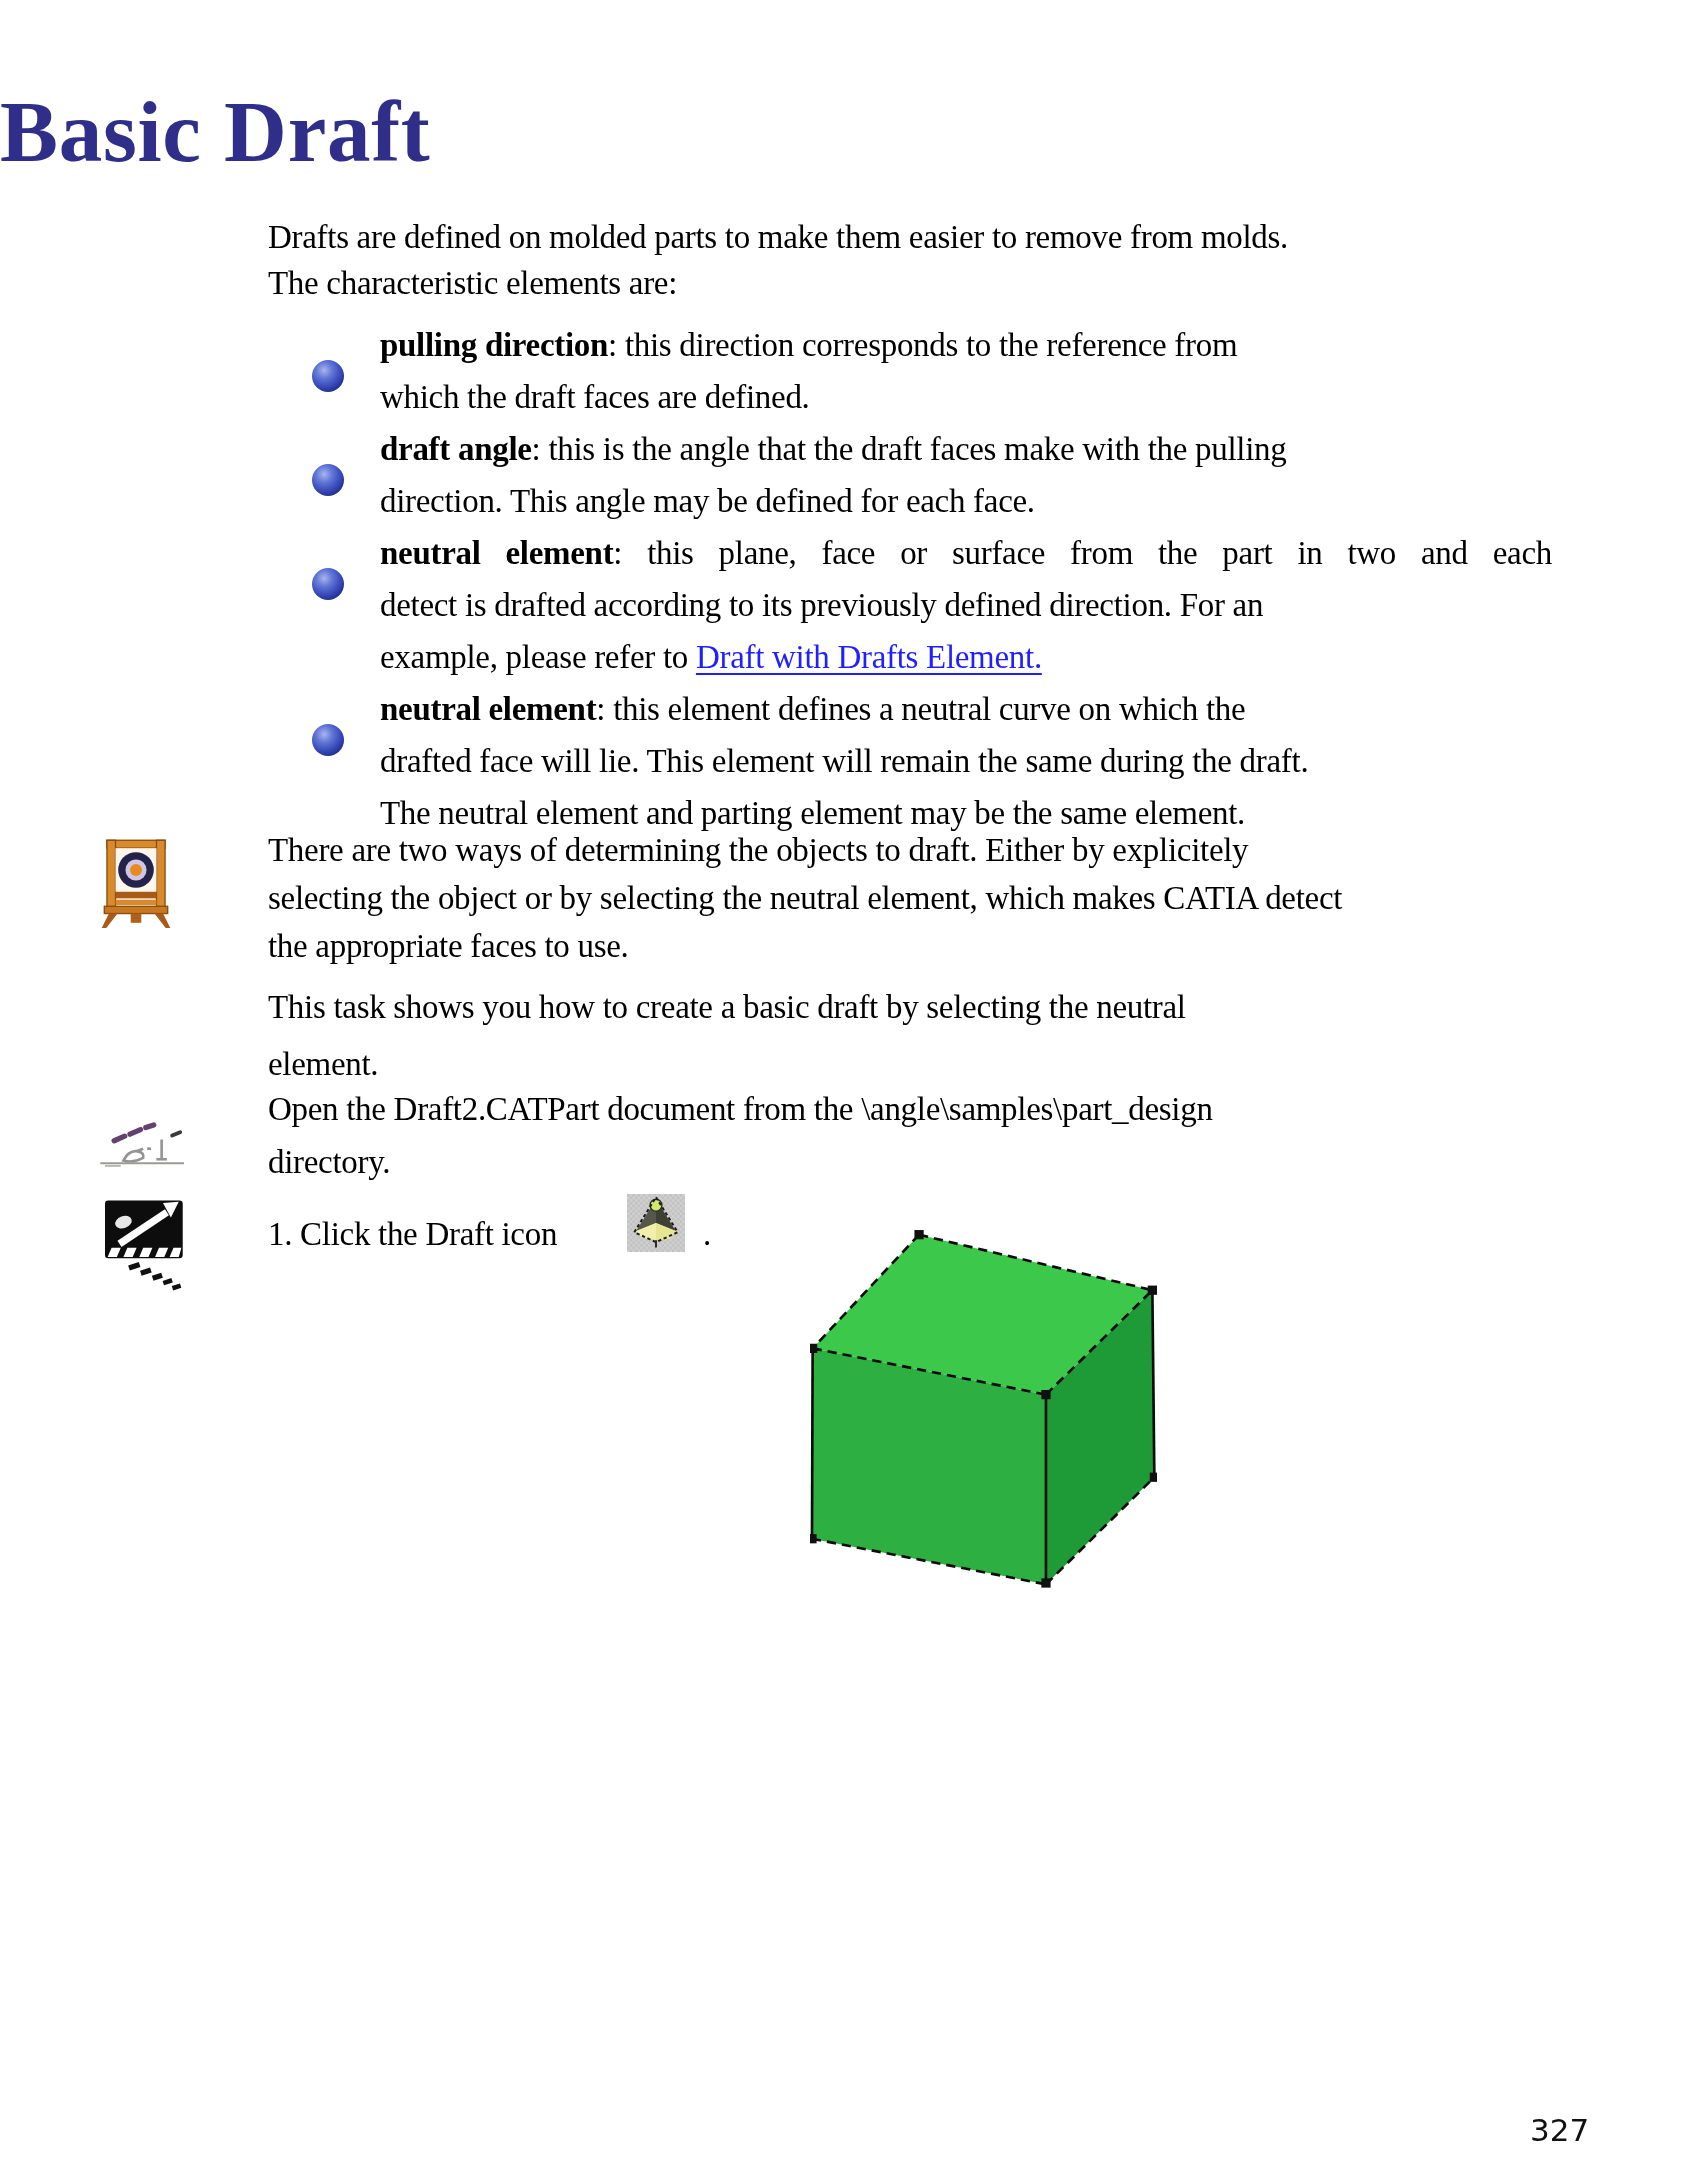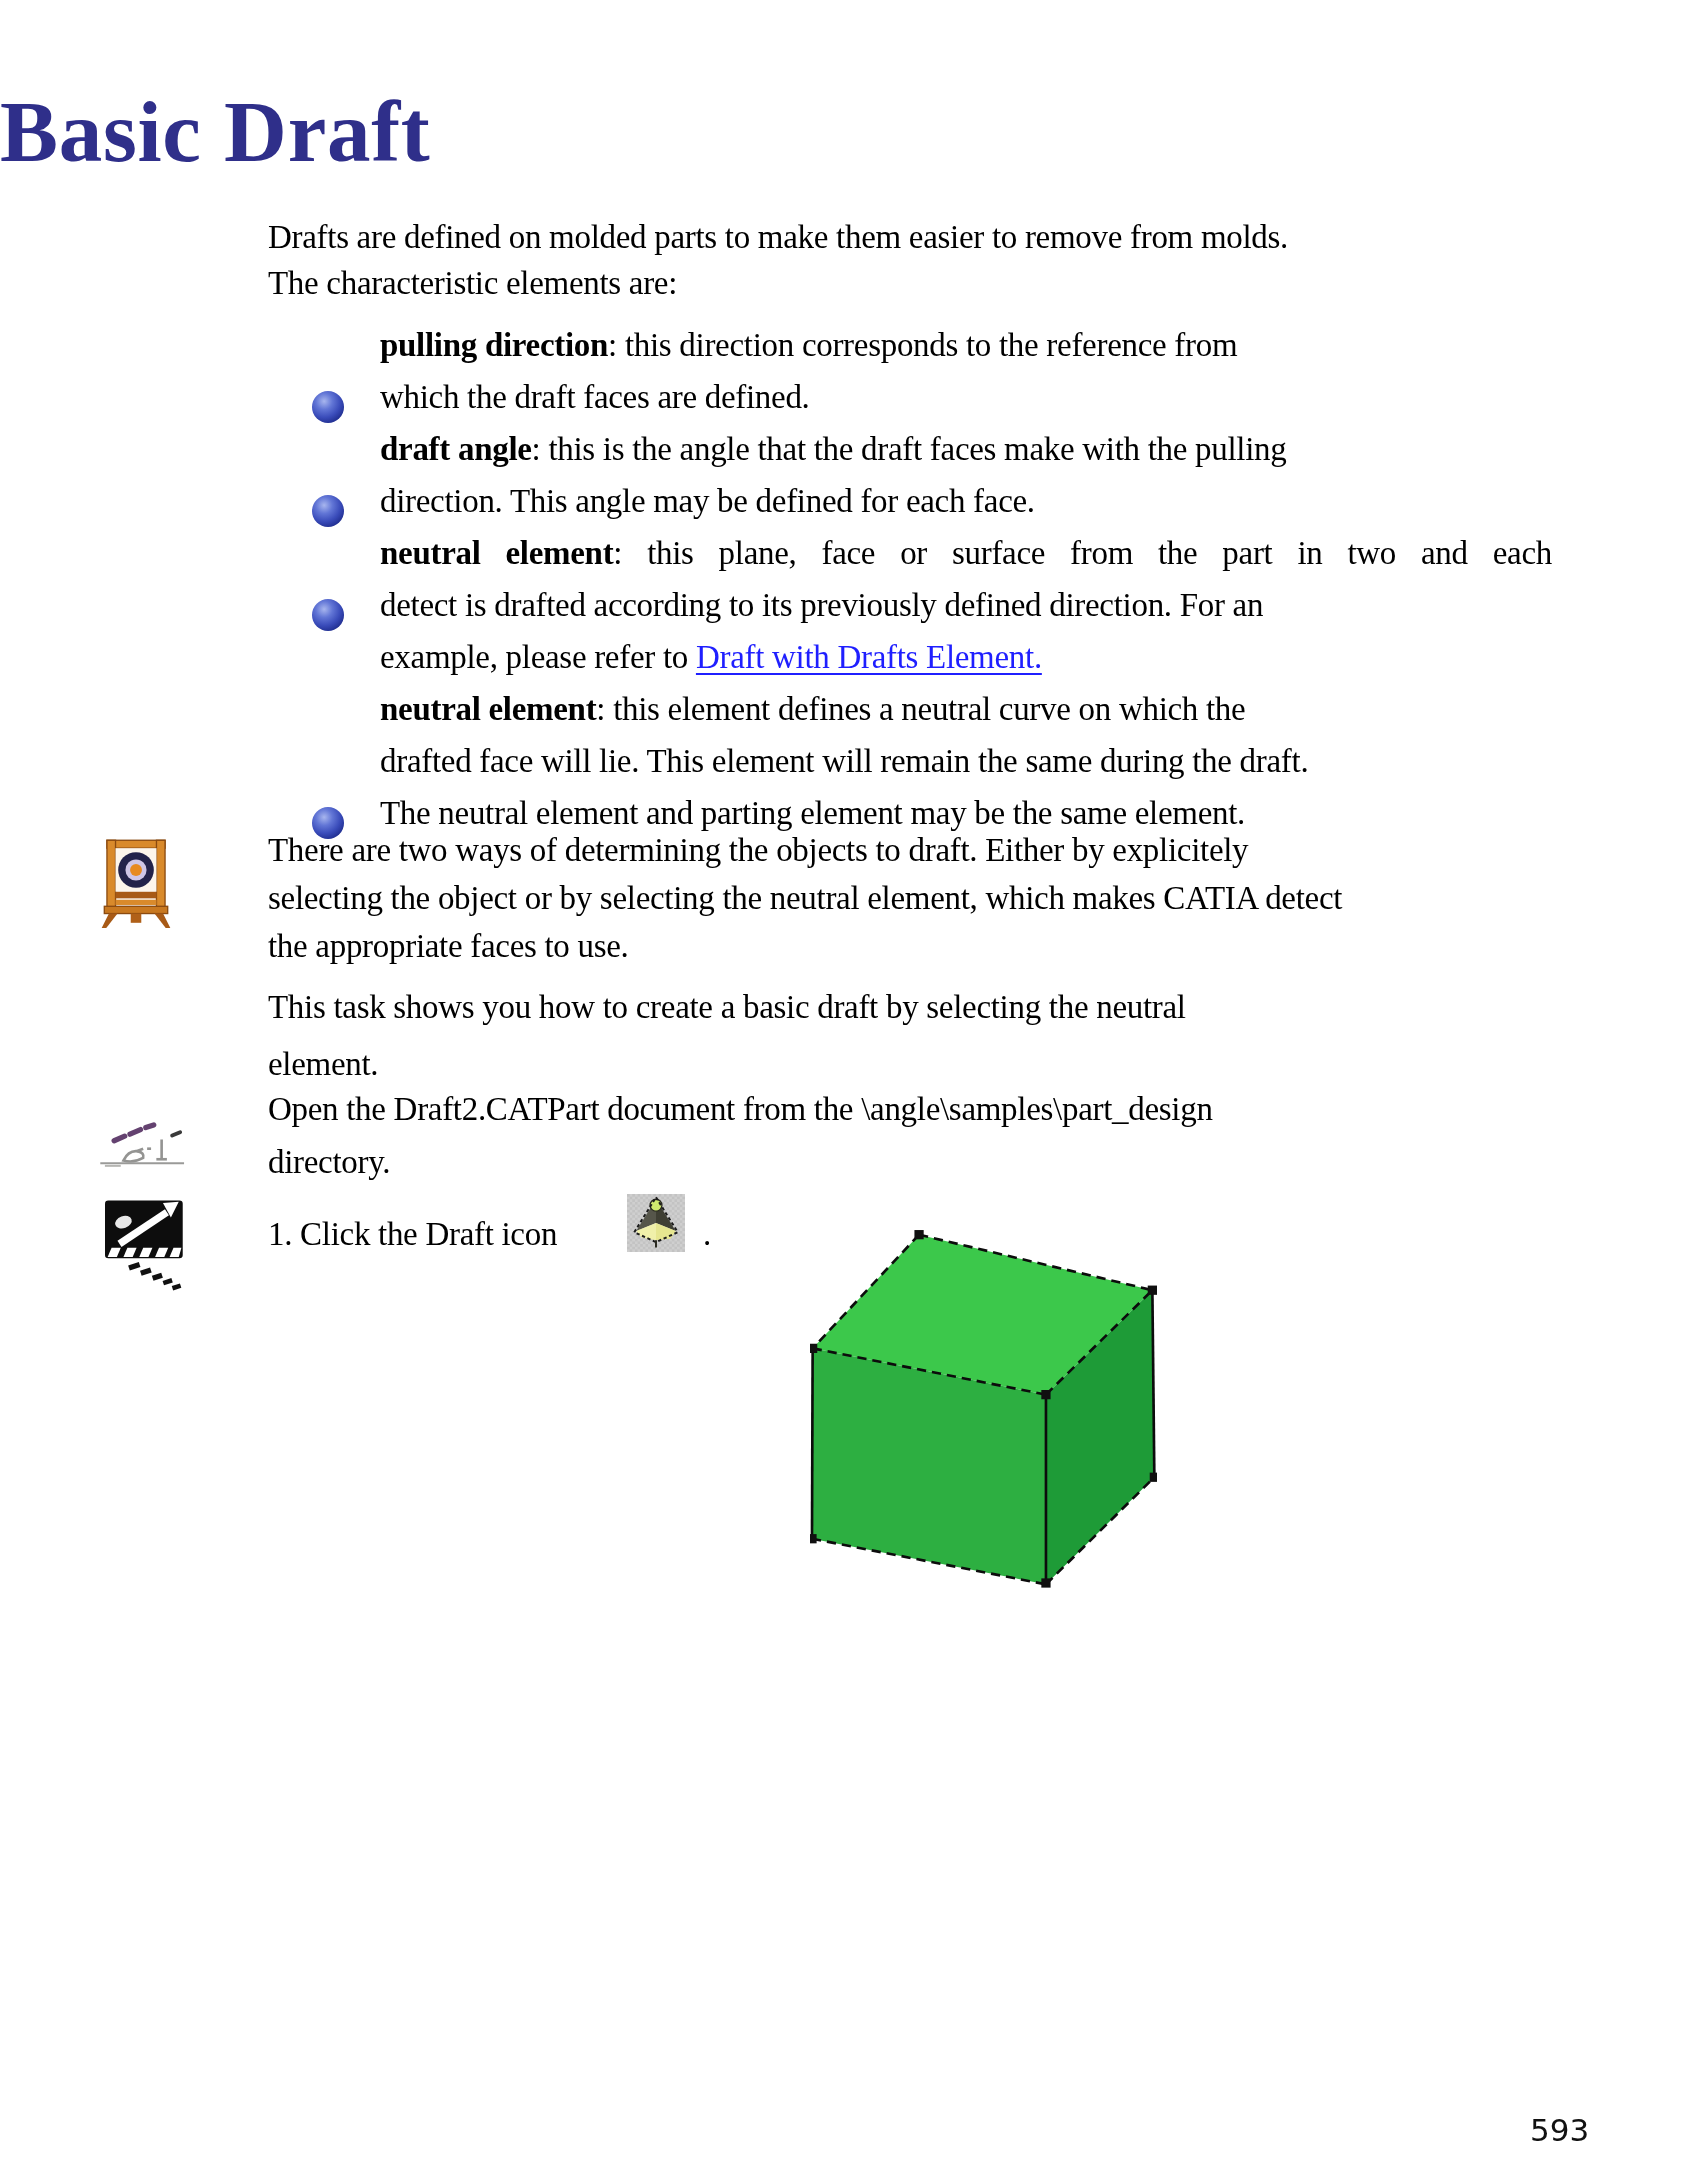--- a/index.html
+++ b/index.html
@@ -13,21 +13,21 @@
     position:absolute; top:81px; left:0; width:1687px; margin:0;
     text-align:left; font-size:87px; font-weight:700;
     color:var(--title-color,#2f2f8a); letter-spacing:0.7px;
   }
   .para { position:absolute; }
   .para .line {
     white-space:pre; font-size:33px; letter-spacing:-0.3px;
     line-height:var(--lh,46px); height:var(--lh,46px);
   }
   .list { position:absolute; left:312px; top:319px; }
-  .li { display:flex; align-items:flex-end; }
+  .li { display:flex; align-items:center; }
   .sphere {
     flex:0 0 auto; width:32px; height:32px; border-radius:50%; margin-top:10px;
     background: radial-gradient(circle at 38% 32%, #a8b6ee 0%, #6276d6 28%, #3a4cba 55%, #202e90 78%, #141f66 100%);
   }
   .licontent { margin-left:36px; }
   .bline {
     white-space:pre; font-size:33px; letter-spacing:-0.3px;
     line-height:52px; height:52px;
   }
   .bline .b { font-weight:700; }
@@ -202,16 +202,16 @@
       <rect x="158" y="1" width="14" height="14"></rect>
       <rect x="511" y="85" width="14" height="14"></rect>
       <rect x="-3" y="173" width="14" height="14"></rect>
       <rect x="350" y="243" width="14" height="14"></rect>
       <rect x="-4" y="461" width="14" height="14"></rect>
       <rect x="350" y="528" width="14" height="14"></rect>
       <rect x="514" y="368" width="14" height="14"></rect>
     </g>
   </svg>
 
-  <div class="pagenum">593</div>
+  <div class="pagenum">327</div>
 
 </div>
 
 
 </body></html>

